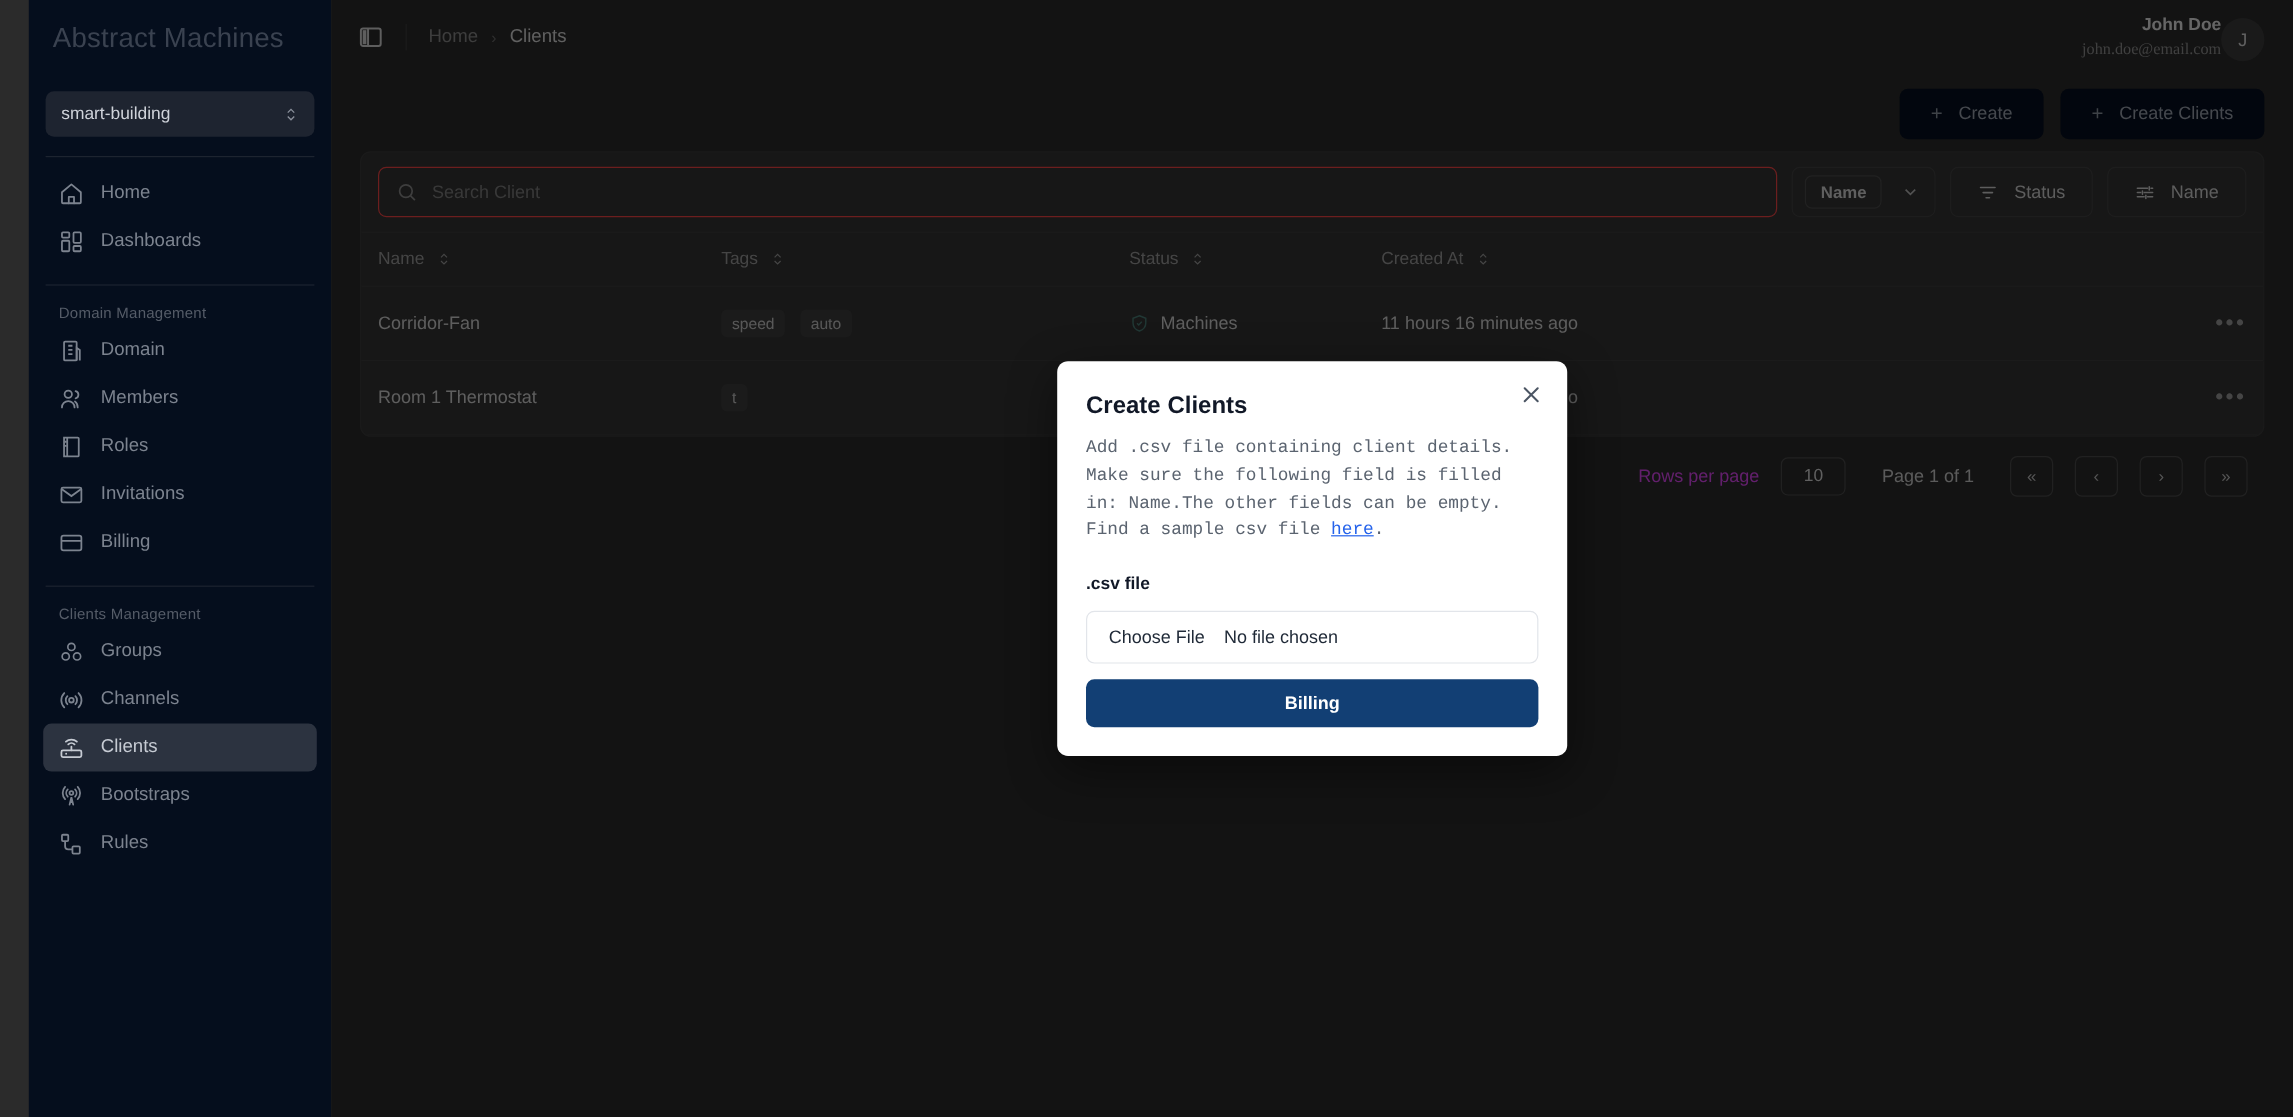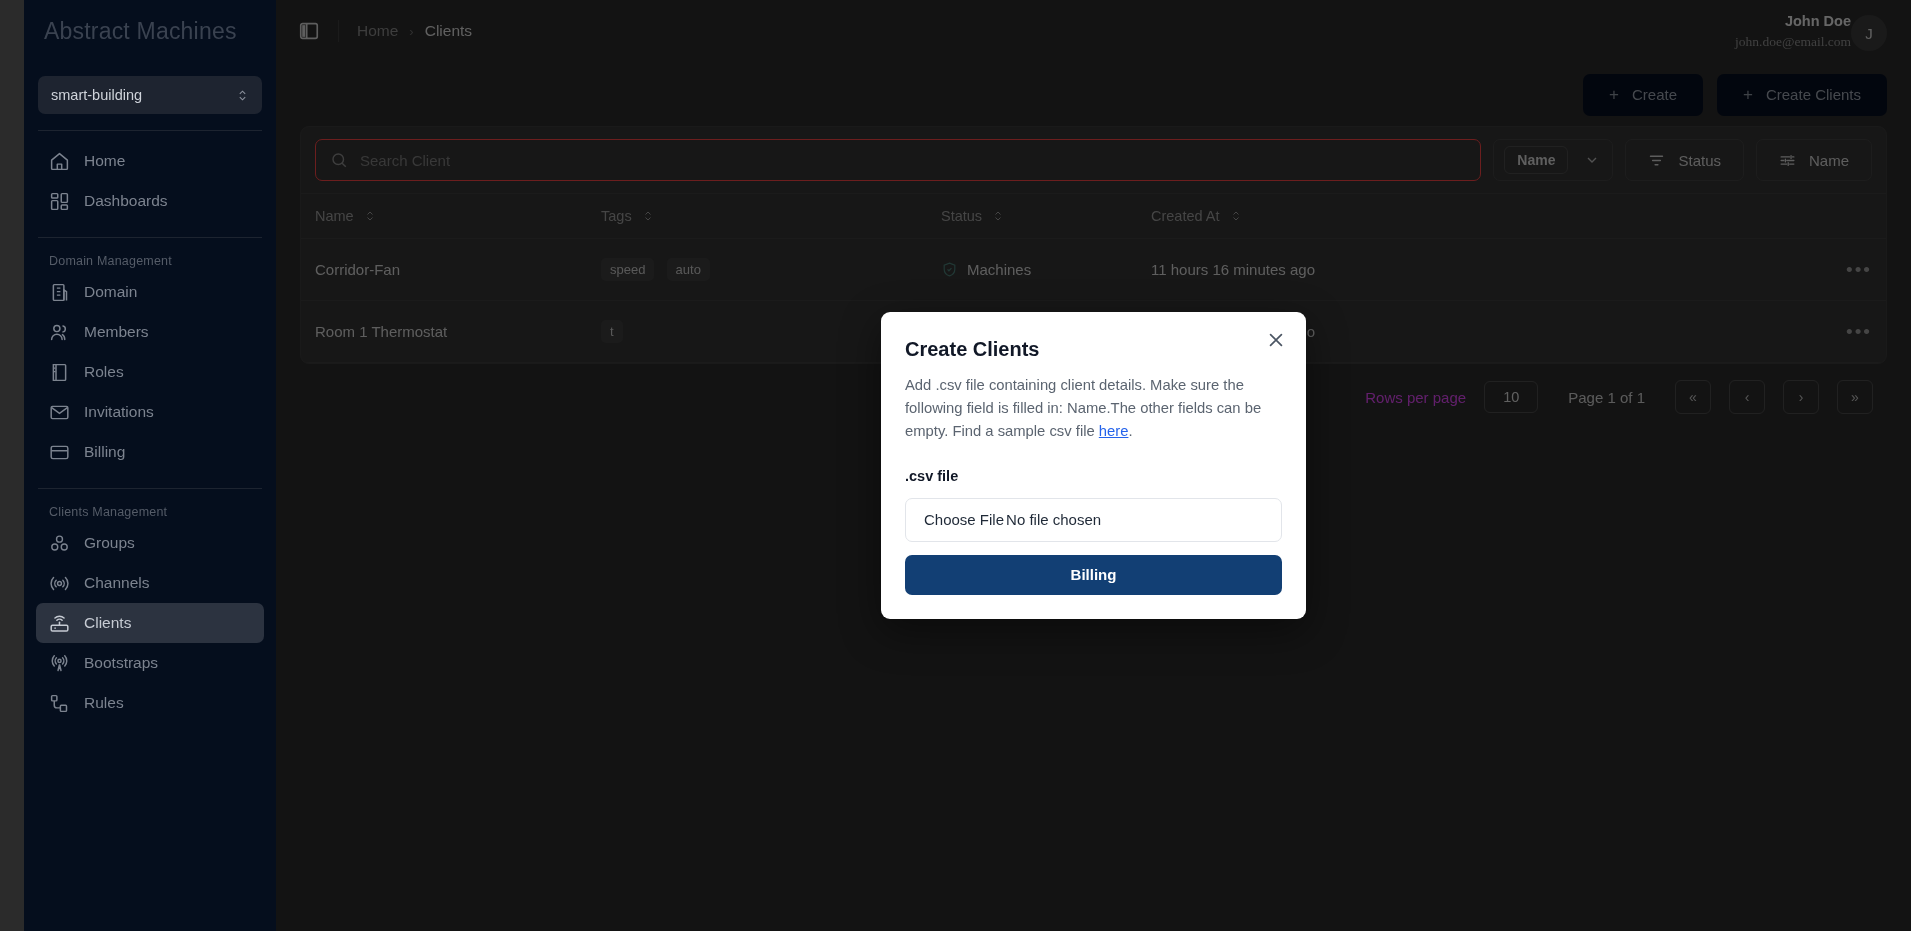--- a/index.html
+++ b/index.html
@@ -187,29 +187,29 @@
     width: 425px; background: #ffffff; border-radius: 9px;
     padding: 26px 24px 24px 24px; position: relative;
     box-shadow: 0 12px 40px rgba(0,0,0,.45);
   }
   .modal-title { font-size: 20px; font-weight: 700; color: #111827; }
   .modal-close {
     position: absolute; top: 18px; right: 20px;
     width: 20px; height: 20px; cursor: pointer; color: #4b5563;
   }
   .modal-desc {
-    margin-top: 13px; font-size: 14.8px; line-height: 1.55; color: #5b6470;
+    margin-top: 13px; font-size: 14.8px; line-height: 1.55; color: #5b6470; font-family: Liberation Mono, monospace;
   }
   .modal-desc a { color: #2563eb; text-decoration: underline; }
   .field-label {
     margin-top: 25px; font-size: 14.5px; font-weight: 700; color: #111827;
   }
   .file-box {
     margin-top: 14px; border: 1px solid #e2e5ea; border-radius: 7px;
-    height: 44px; display: flex; align-items: center; gap: 2px;
+    height: 44px; display: flex; align-items: center; gap: 16px;
     padding: 0 18px; font-size: 15px; color: #1f2937; cursor: pointer;
     background: #fff;
   }
   .file-name { color: #1f2937; }
   .submit-btn {
     margin-top: 13px; width: 100%; height: 40px;
     background: #123f74; color: #fff; border: none; border-radius: 7px;
     font-size: 15px; font-weight: 700; cursor: pointer;
     font-family: "Liberation Sans", sans-serif;
   }

